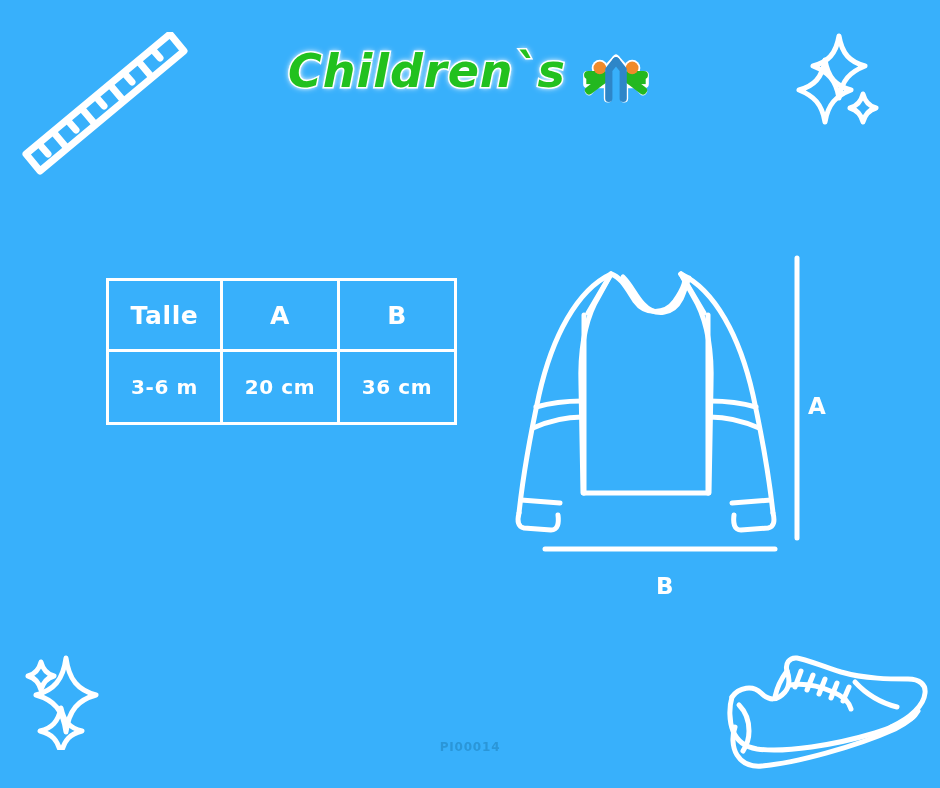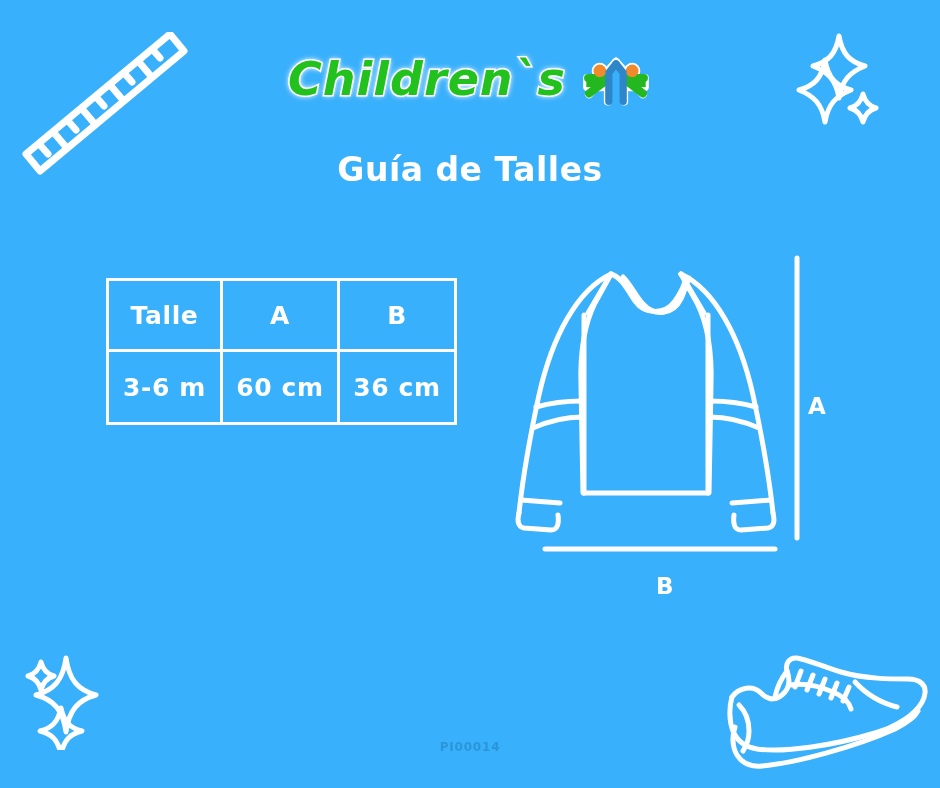--- a/index.html
+++ b/index.html
@@ -22,21 +22,21 @@
   }
 
   
   #brand {
     position: absolute;
     left: 0;
     top: 48px;
     width: 940px;
     height: 62px;
     display: flex;
-    align-items: center;
+    align-items: flex-start;
     justify-content: center;
     gap: 14px;
   }
   #brand-word {
     font-family: "DejaVu Sans", sans-serif;
     font-size: 46px;
     font-weight: bold;
     font-style: italic;
     letter-spacing: 1px;
     color: #22c11e;
@@ -73,21 +73,21 @@
     top: 278px;
     width: 348px;
     border-collapse: collapse;
     table-layout: fixed;
   }
   #size-table td, #size-table th {
     border: 3px solid #ffffff;
     color: #ffffff;
     text-align: center;
     font-weight: bold;
-    font-size: 25px;
+    font-size: 20px;
     letter-spacing: 0.6px;
     font-family: "DejaVu Sans", sans-serif;
     padding: 0;
   }
   #size-table th { height: 68px; font-size: 25px; }
   #size-table td { height: 70px; }
   #size-table col.c1 { width: 114px; }
   #size-table col.c2 { width: 117px; }
   #size-table col.c3 { width: 117px; }
 
@@ -234,39 +234,38 @@
         <circle cx="58" cy="22" r="7" fill="#f08a2a"></circle>
 
         <g stroke="#2e86c8" stroke-width="8" stroke-linecap="round" stroke-linejoin="round" fill="none">
           <path d="M32 56 L32 24 L40 14"></path>
           <path d="M48 56 L48 24 L40 14"></path>
         </g>
       </g>
     </svg>
   </div>
 
-  <div id="page-title">Guía de Talles</div>
 
   <table id="size-table">
     <colgroup>
       <col class="c1">
         <col class="c2">
         <col class="c3">
     </colgroup>
     <thead>
       <tr>
         <th>Talle</th>
         <th>A</th>
         <th>B</th>
       </tr>
     </thead>
     <tbody>
       <tr>
         <td>3-6 m</td>
-        <td>60 cm</td>
+        <td>20 cm</td>
         <td>36 cm</td>
       </tr>
     </tbody>
   </table>
 
   <div id="diagram">
     <svg width="380" height="370" viewBox="0 0 380 370" fill="none">
       <g stroke="#ffffff" stroke-width="5" stroke-linejoin="round" stroke-linecap="round" fill="none">
 
         <path d="M116 29 C82 45 57 92 44 150 C34 196 27 240 24 268"></path>

